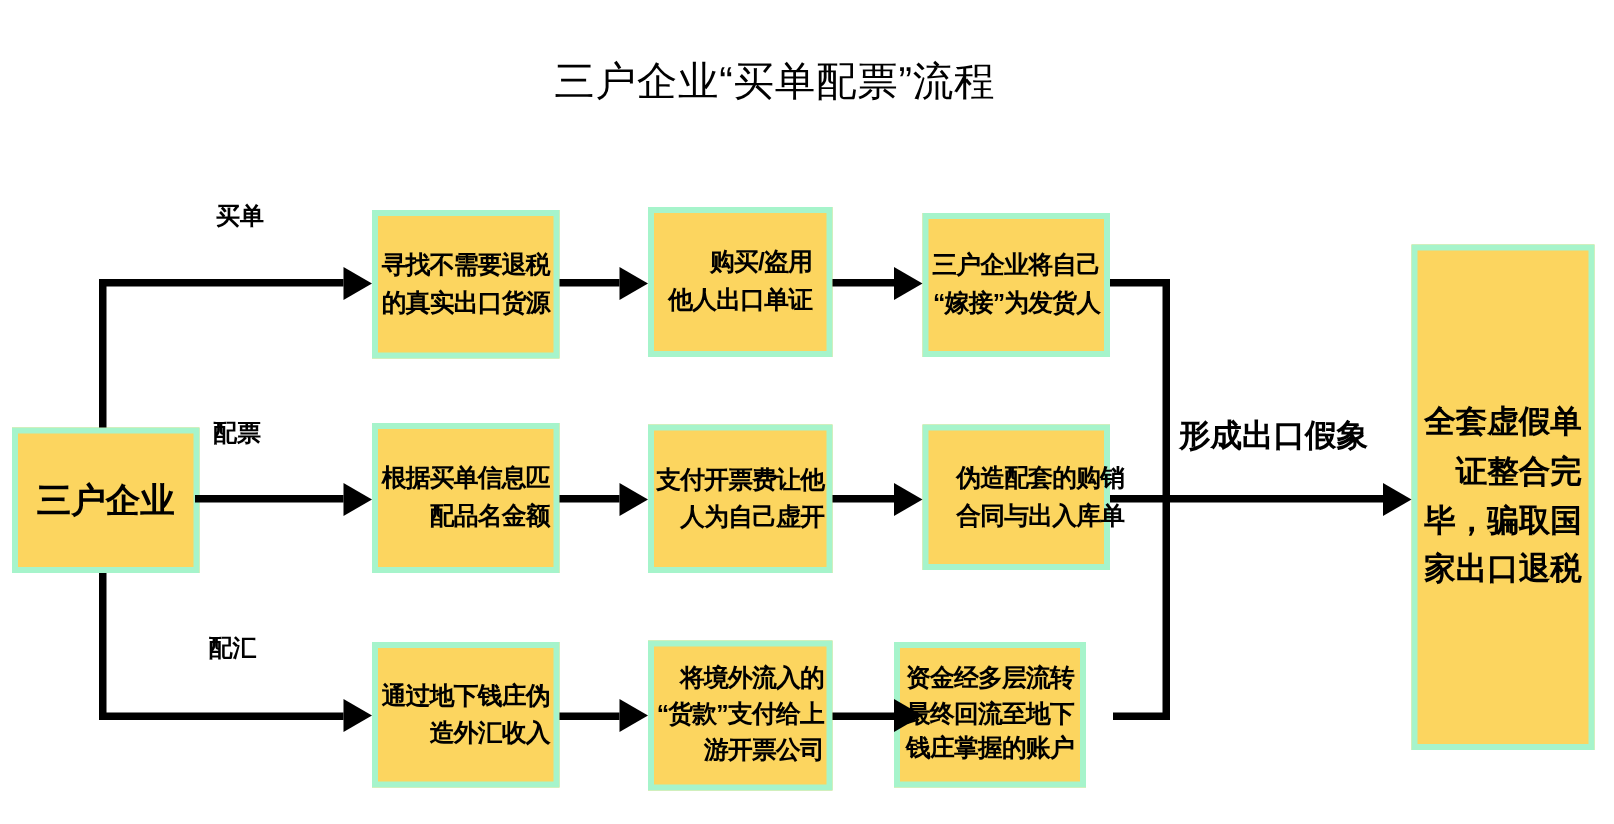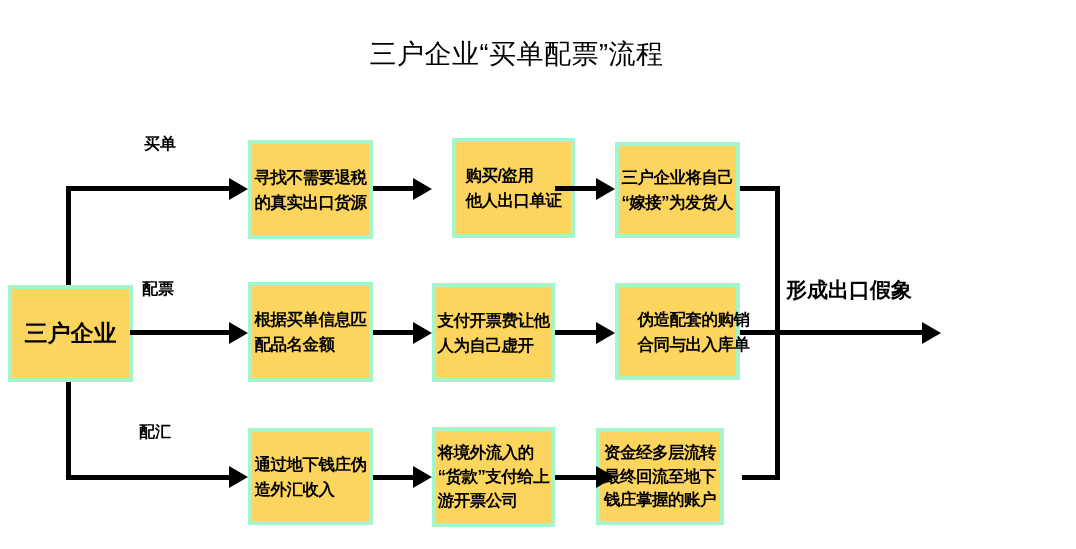--- a/index.html
+++ b/index.html
@@ -13,21 +13,21 @@
   .title {
     position:absolute; top:36px; left:0; width:1033px;
     text-align:center; font-size:27px; font-weight:normal;
     letter-spacing:0.5px;
   }
   .bx {
     position:absolute; box-sizing:border-box;
     background:var(--box-fill,#FCD55F);
     border:4px solid var(--box-border,#A6F4CB);
     display:flex; align-items:center; justify-content:center;
-    text-align:left; font-weight:bold;
+    text-align:right; font-weight:bold;
     white-space:pre; line-height:1.5;
   }
   .step { font-size:16.5px; letter-spacing:-0.5px; }
   .step3 { line-height:1.45; }
   .src { font-size:23px; }
   .final { font-size:21px; line-height:1.55; }
   .lbl {
     position:absolute; font-weight:bold; font-size:16px; white-space:pre;
   }
   .lbl-merge { font-size:21px; }
@@ -47,21 +47,21 @@
   <div class="title">三户企业“买单配票”流程</div>
 
   <div class="bx src" style="left:8px;top:285px;width:125px;height:97px;">三户企业</div>
 
   <div class="lbl" style="left:144px;top:134px;">买单</div>
   <div class="lbl" style="left:142px;top:279px;">配票</div>
   <div class="lbl" style="left:139px;top:422px;">配汇</div>
 
   <div class="bx step" style="left:248px;top:140px;width:125px;height:99px;">寻找不需要退税
 的真实出口货源</div>
-  <div class="bx step" style="left:432px;top:138px;width:123px;height:100px;margin-left:20px;">购买/盗用
+  <div class="bx step" style="left:432px;top:138px;width:123px;height:100px;">购买/盗用
 他人出口单证</div>
   <div class="bx step" style="left:615px;top:142px;width:125px;height:96px;">三户企业将自己
 “嫁接”为发货人</div>
 
   <div class="bx step" style="left:248px;top:282px;width:125px;height:100px;">根据买单信息匹
 配品名金额</div>
   <div class="bx step" style="left:432px;top:283px;width:123px;height:99px;">支付开票费让他
 人为自己虚开</div>
   <div class="bx step" style="left:615px;top:283px;width:125px;height:97px;padding-left:32px;">伪造配套的购销
 合同与出入库单</div>
@@ -70,20 +70,24 @@
 造外汇收入</div>
   <div class="bx step step3" style="left:432px;top:427px;width:123px;height:100px;">将境外流入的
 “货款”支付给上
 游开票公司</div>
   <div class="bx step step3" style="left:596px;top:428px;width:128px;height:97px;">资金经多层流转
 最终回流至地下
 钱庄掌握的账户</div>
 
   <div class="lbl lbl-merge" style="left:786px;top:276px;">形成出口假象</div>
 
+  <div class="bx final" style="left:941px;top:163px;width:122px;height:337px;">全套虚假单
+证整合完
+毕，骗取国
+家出口退税</div>
 
   <div class="ln" style="left:66px;top:188px;width:5px;height:97px;"></div>
   <div class="ln" style="left:66px;top:186px;width:163px;height:5px;"></div>
   <div class="ah" style="left:229px;top:178px;"></div>
 
   <div class="ln" style="left:130px;top:330px;width:99px;height:5px;"></div>
   <div class="ah" style="left:229px;top:322px;"></div>
 
   <div class="ln" style="left:66px;top:382px;width:5px;height:97px;"></div>
   <div class="ln" style="left:66px;top:475px;width:163px;height:5px;"></div>

